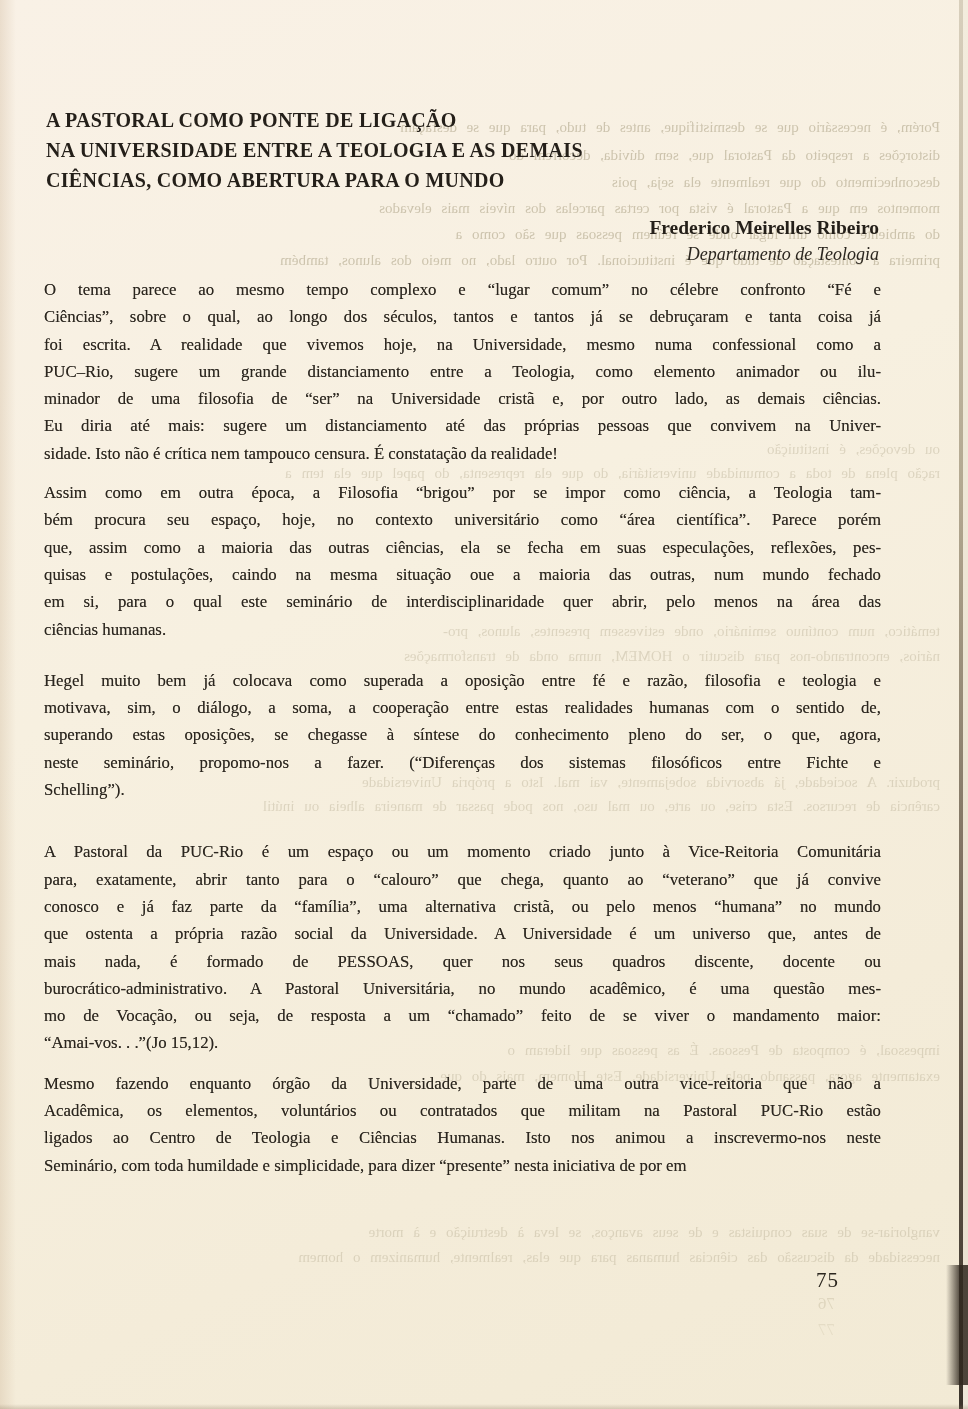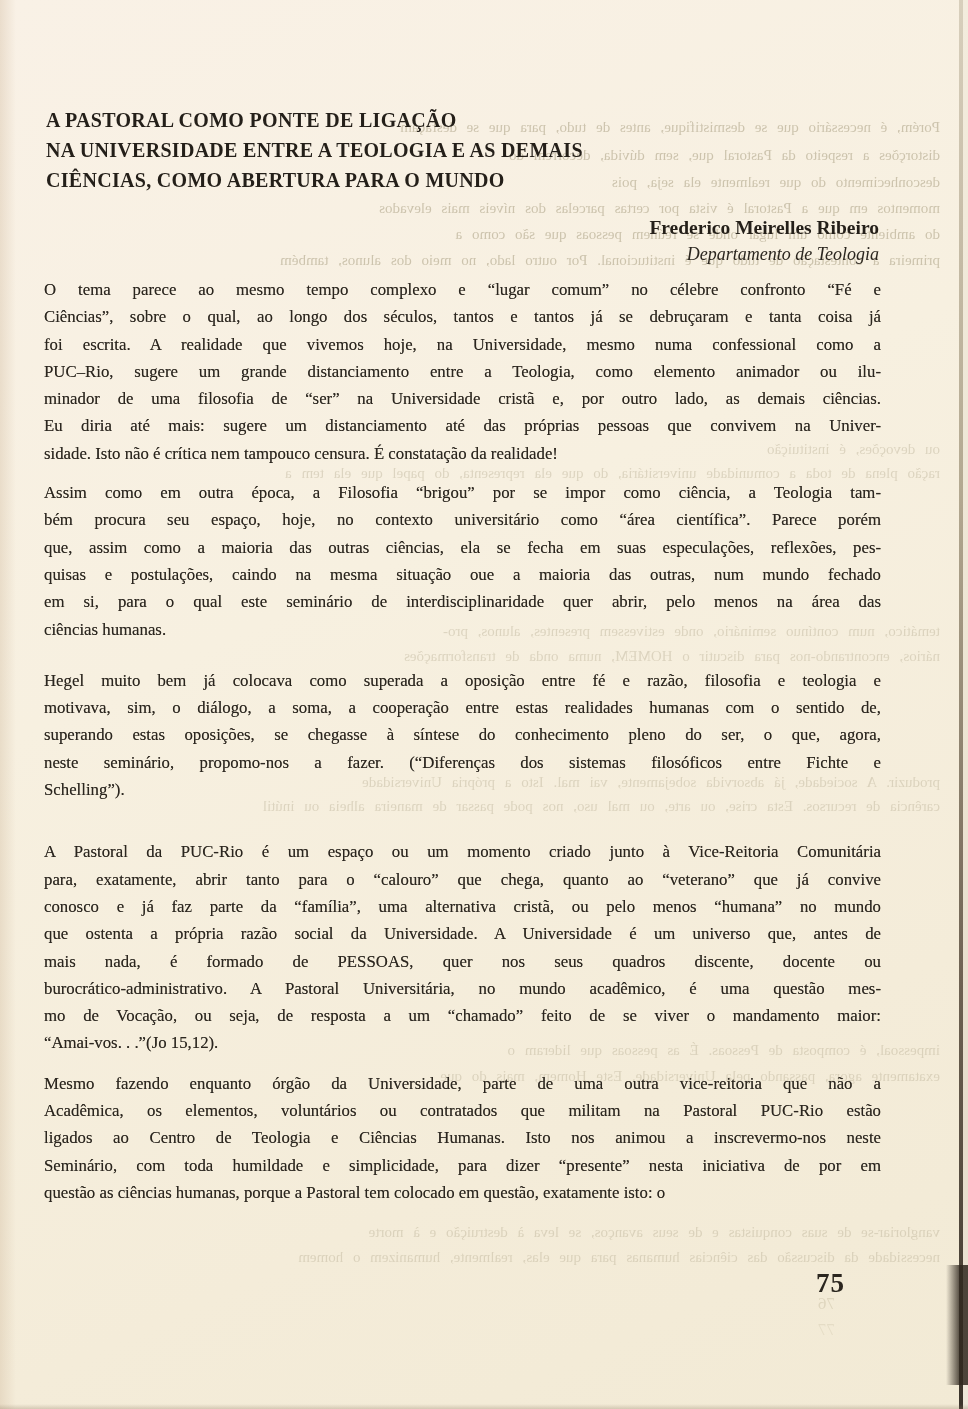--- a/index.html
+++ b/index.html
@@ -77,21 +77,21 @@
   .para { margin:0 0 12px 0; }
   .para:nth-child(2) { margin-bottom:24px; }
   .para:nth-child(3) { margin-bottom:35px; }
   .para:nth-child(4) { margin-bottom:13px; }
   .para:nth-child(5) { margin-bottom:0; }
   .tline { text-align:justify; text-align-last:justify;font-family:Liberation Serif, serif; }
   .para .tline:last-child { text-align-last:left; }
 
   .pagenum {
     position:absolute; left:816px; top:1268px;
-    font-weight:bold; font-size:27px; letter-spacing:1px; color:#2b261f;
+    font-weight:normal; font-size:21px; letter-spacing:1px; color:#2b261f;
   }
 </style>
 </head>
 <body>
 
 <div class="page">
 
   <div class="bleed">
       <div class="bline b-strong" style="top: 116px;">Porém, é necessário que se desmistifique, antes de tudo, para que se desfaçam</div>
       <div class="bline b-strong" style="top: 144px;">distorções a respeito da Pastoral que, sem dúvida, decorrem do</div>
@@ -159,21 +159,20 @@
           <div class="tline">mais nada, é formado de PESSOAS, quer nos seus quadros discente, docente ou</div>
           <div class="tline">burocrático-administrativo. A Pastoral Universitária, no mundo acadêmico, é uma questão mes-</div>
           <div class="tline">mo de Vocação, ou seja, de resposta a um “chamado” feito de se viver o mandamento maior:</div>
           <div class="tline">“Amai-vos. . .”(Jo 15,12).</div>
         </div>
       <div class="para">
           <div class="tline">Mesmo fazendo enquanto órgão da Universidade, parte de uma outra vice-reitoria que não a</div>
           <div class="tline">Acadêmica, os elementos, voluntários ou contratados que militam na Pastoral PUC-Rio estão</div>
           <div class="tline">ligados ao Centro de Teologia e Ciências Humanas. Isto nos animou a inscrevermo-nos neste</div>
           <div class="tline">Seminário, com toda humildade e simplicidade, para dizer “presente” nesta iniciativa de por em</div>
-          <div class="tline">questão as ciências humanas, porque a Pastoral tem colocado em questão, exatamente isto: o</div>
         </div>
     </main>
 
     <div class="pagenum">75</div>
   </div>
 
   <div class="edge-left"></div>
   <div class="edge-right-outer"></div>
   <div class="edge-right-line"></div>
   <div class="edge-right-corner"></div>

